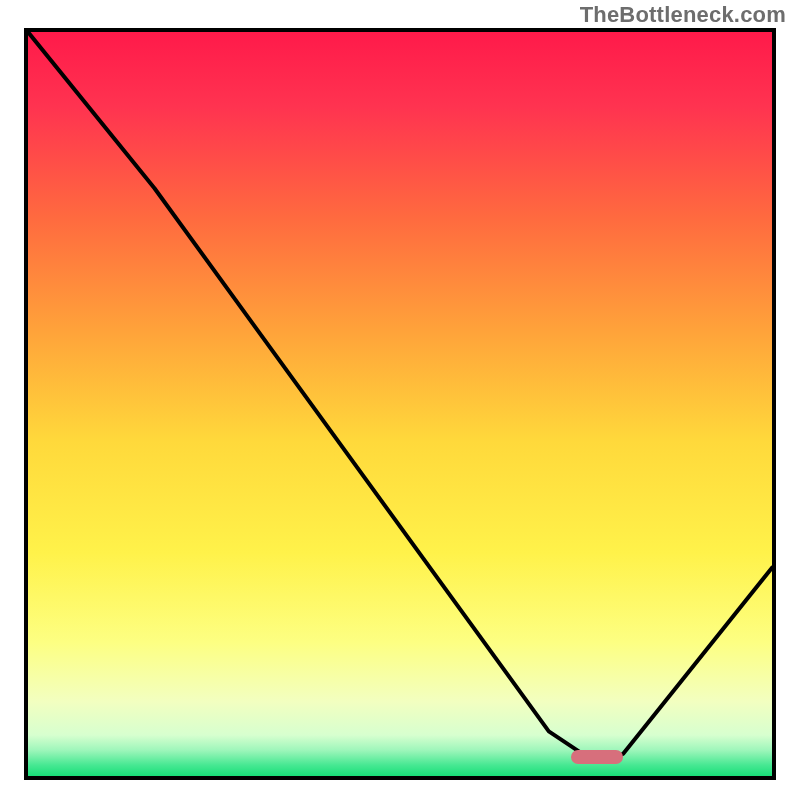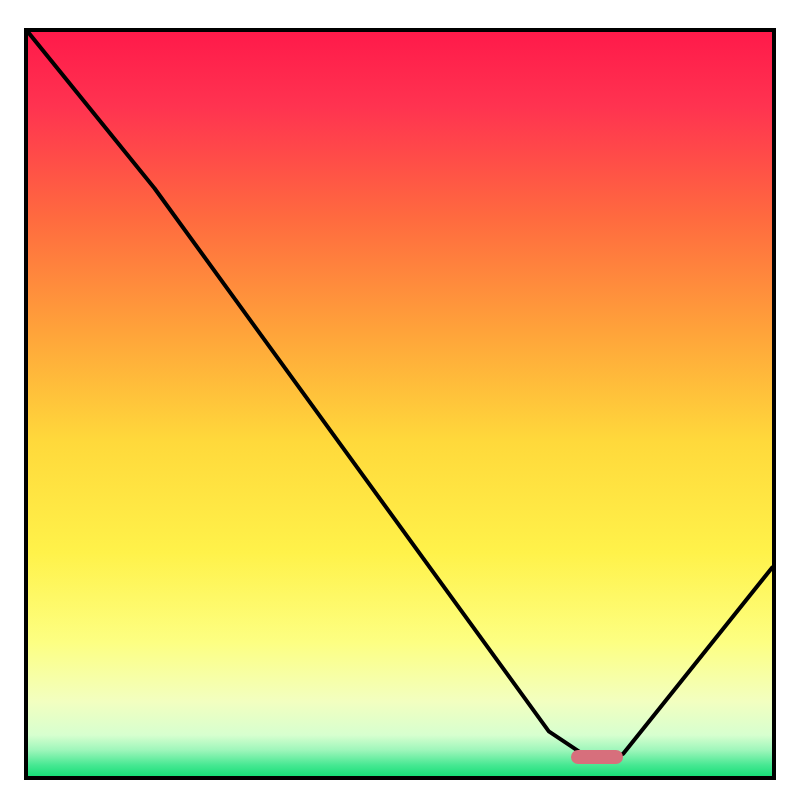--- a/index.html
+++ b/index.html
@@ -57,20 +57,21 @@
     position: absolute;
     height: 14px;
     border-radius: 7px;
     background: #d76f7c;
   }
 </style>
 </head>
 <body>
 
 <div class="wrap">
+  <div class="watermark">TheBottleneck.com</div>
 
   <div class="plot-frame">
     <div class="plot-inner">
 
       <svg class="gradient-bg" viewBox="0 0 100 100" preserveAspectRatio="none">
         <defs>
           <linearGradient id="bgGrad" x1="0" y1="0" x2="0" y2="1">
           <stop offset="0%" stop-color="#ff1a4a"></stop>
               <stop offset="10%" stop-color="#ff3350"></stop>
               <stop offset="25%" stop-color="#ff6a3f"></stop>

